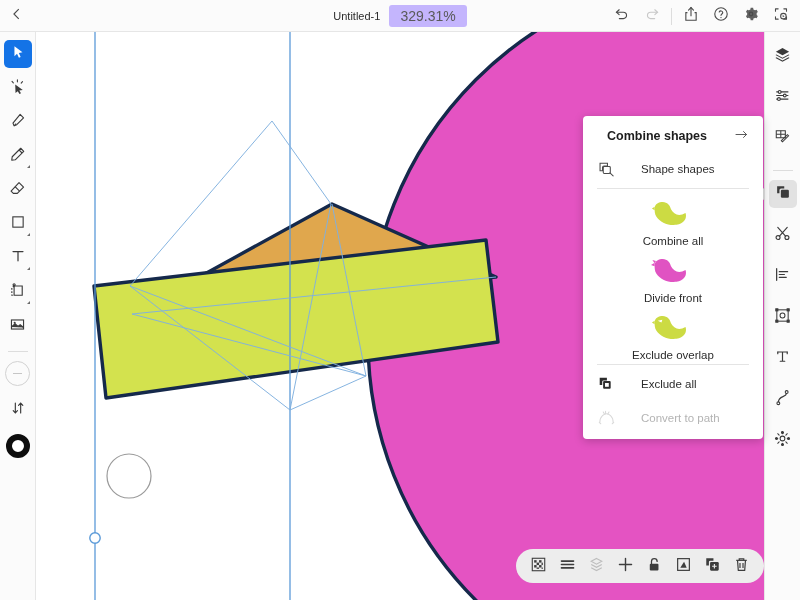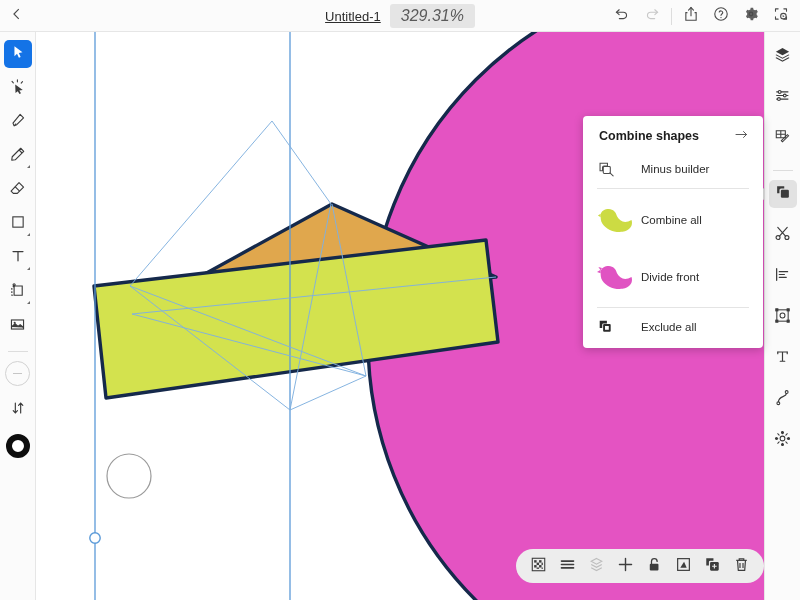--- a/index.html
+++ b/index.html
@@ -21,24 +21,24 @@
   }
   #back-btn {
     width: 34px; height: 32px; display: flex; align-items: center; justify-content: center;
     color: #4a4a4a; cursor: pointer;
   }
   .title-zone {
     position: absolute; left: 0; right: 0; top: 0; height: 32px;
     display: flex; align-items: center; justify-content: center; gap: 9px;
     pointer-events: none;
   }
-  #doc-title { font-size: 13px; color: #2c2c2c; pointer-events: auto; cursor: pointer; text-decoration: underline; }
+  #doc-title { font-size: 11px; color: #2c2c2c; pointer-events: auto; cursor: pointer; }
   #zoom-badge {
-    font-size: 16px; color: #5a5a5a; background: #e5e5e5;
-    border-radius: 3px; padding: 3px 11px; pointer-events: auto; cursor: pointer; font-style: italic;
+    font-size: 14px; color: #5a5a5a; background: #c4b5fd;
+    border-radius: 3px; padding: 3px 11px; pointer-events: auto; cursor: pointer;
   }
   #top-actions {
     position: absolute; right: 4px; top: 0; height: 32px;
     display: flex; align-items: center; gap: 0px;
   }
   .top-ico {
     width: 30px; height: 32px; display: flex; align-items: center; justify-content: center;
     color: #4a4a4a; cursor: pointer;
   }
   .top-ico.disabled { color: #c8c8c8; }
@@ -105,29 +105,29 @@
   
   #popover {
     position: absolute; left: 583px; top: 116px; width: 180px;
     background: #ffffff; border-radius: 4px;
     box-shadow: 0 2px 10px rgba(0,0,0,0.22);
     z-index: 50; padding: 4px 0 4px;
     font-size: 11.5px;
   }
   #popover-head {
     display: flex; align-items: center; justify-content: space-between;
-    padding: 8px 14px 9px 16px;
+    padding: 8px 14px 9px 24px;
   }
   #popover-head .ttl { font-size: 12.5px; font-weight: bold; color: #1d1d1d; }
   #popover-head .arr { color: #555; font-size: 13px; line-height: 1; }
   .pop-div { height: 1px; background: #e4e4e4; margin: 2px 14px; }
   .pop-row {
     display: flex; align-items: center; height: 34px; padding: 0 14px; cursor: pointer;
   }
-  .pop-row.tall { height: 57px; }
+  .pop-row.tall { height: 57px; flex-direction: column; }
   .pop-row .ico {
     width: 44px; flex: 0 0 44px; display: flex; align-items: center; justify-content: flex-start;
   }
   .pop-row .lbl { color: #2c2c2c; font-size: 11.5px; }
   .pop-row.disabled .lbl { color: #b4b4b4; }
   .pop-row.disabled .ico { opacity: 0.38; }
 
   
   #bottombar {
     position: absolute; left: 516px; top: 549px; width: 248px; height: 34px;
@@ -478,21 +478,21 @@
   </div>
 
   <div class="pop-row">
     <span class="ico">
       <svg width="19" height="19" viewBox="0 0 20 20" fill="none" stroke="#4a4a4a" stroke-width="1.1">
         <path d="M3.2 3.4 H11 V6.4 H7.4 a1.6 1.6 0 0 0-1.6 1.6 V11.4 H3.2z"></path>
         <rect x="6.6" y="6.8" width="7.4" height="7.4" rx="1"></rect>
         <path d="M13.6 13.6 L17 16.8" stroke-linecap="round"></path>
       </svg>
     </span>
-    <span class="lbl">Minus builder</span>
+    <span class="lbl">Shape shapes</span>
   </div>
 
   <div class="pop-div"></div>
 
   <div class="pop-row tall">
     <span class="ico">
       <svg width="40" height="30" viewBox="0 0 44 32">
         <path d="M4 11 C4 6 9 4 13 4 C18 4 21 8 22 12 C25 18 31 20 38 16 C40 22 36 28 28 29 C18 30 10 26 6 20 C4 17 4 14 4 11 Z" fill="#ccdb43"></path>
         <path d="M4 9 L1 11 L4 13 Z" fill="#ccdb43"></path>
       </svg>
@@ -505,34 +505,54 @@
       <svg width="40" height="30" viewBox="0 0 44 32">
         <path d="M4 11 C4 6 9 4 13 4 C18 4 21 8 22 12 C25 18 31 20 38 16 C40 22 36 28 28 29 C18 30 10 26 6 20 C4 17 4 14 4 11 Z" fill="#e053c2"></path>
         <path d="M4 8 L0 10.5 L4 12 Z" fill="#e053c2"></path>
         <path d="M5.5 6 L1.5 5 L4 8.5 Z" fill="#e053c2"></path>
       </svg>
     </span>
     <span class="lbl">Divide front</span>
   </div>
 
 
+  <div class="pop-row tall">
+    <span class="ico">
+      <svg width="40" height="30" viewBox="0 0 44 32">
+        <path d="M4 11 C4 6 9 4 13 4 C18 4 21 8 22 12 C25 18 31 20 38 16 C40 22 36 28 28 29 C18 30 10 26 6 20 C4 17 4 14 4 11 Z" fill="#ccdb43"></path>
+        <path d="M4 9 L1 11 L4 13 Z" fill="#ccdb43"></path>
+        <path d="M7.5 9 L12.5 8 L11.5 11 Z" fill="#ffffff"></path>
+      </svg>
+    </span>
+    <span class="lbl">Exclude overlap</span>
+  </div>
 
   <div class="pop-div"></div>
 
   <div class="pop-row">
     <span class="ico">
       <svg width="18" height="18" viewBox="0 0 20 20" fill="#2c2c2c">
         <path d="M3 3 H11 V6 H7.2 a1.4 1.4 0 0 0-1.4 1.4 V11 H3z"></path>
         <rect x="6.8" y="6.8" width="8.4" height="8.4" rx="1.1"></rect>
         <rect x="8.9" y="8.9" width="4.2" height="4.2" fill="#ffffff"></rect>
       </svg>
     </span>
     <span class="lbl">Exclude all</span>
   </div>
 
+  <div class="pop-row disabled">
+    <span class="ico">
+      <svg width="19" height="19" viewBox="0 0 20 20" fill="none" stroke="#9a9a9a" stroke-width="1.1" stroke-linecap="round">
+        <path d="M3 14 C3 7 8 5 10 5 C12 5 17 7 17 14"></path>
+        <path d="M9 2.4 V5 M6.6 3.2 L7.8 5.2 M12.6 3.2 L11.4 5.2"></path>
+        <path d="M2.4 14 L4 15.6 M17.6 14 L16 15.6"></path>
+      </svg>
+    </span>
+    <span class="lbl">Convert to path</span>
+  </div>
 </div>
 
 <div id="bottombar">
 
   <div class="btool">
     <span>
       <svg width="17" height="17" viewBox="0 0 18 18" fill="none" stroke="currentColor" stroke-width="1.15">
         <rect x="2.4" y="2.4" width="13.2" height="13.2"></rect>
         <g fill="currentColor" stroke="none">
           <rect x="4.4" y="4.4" width="2.6" height="2.6"></rect>

